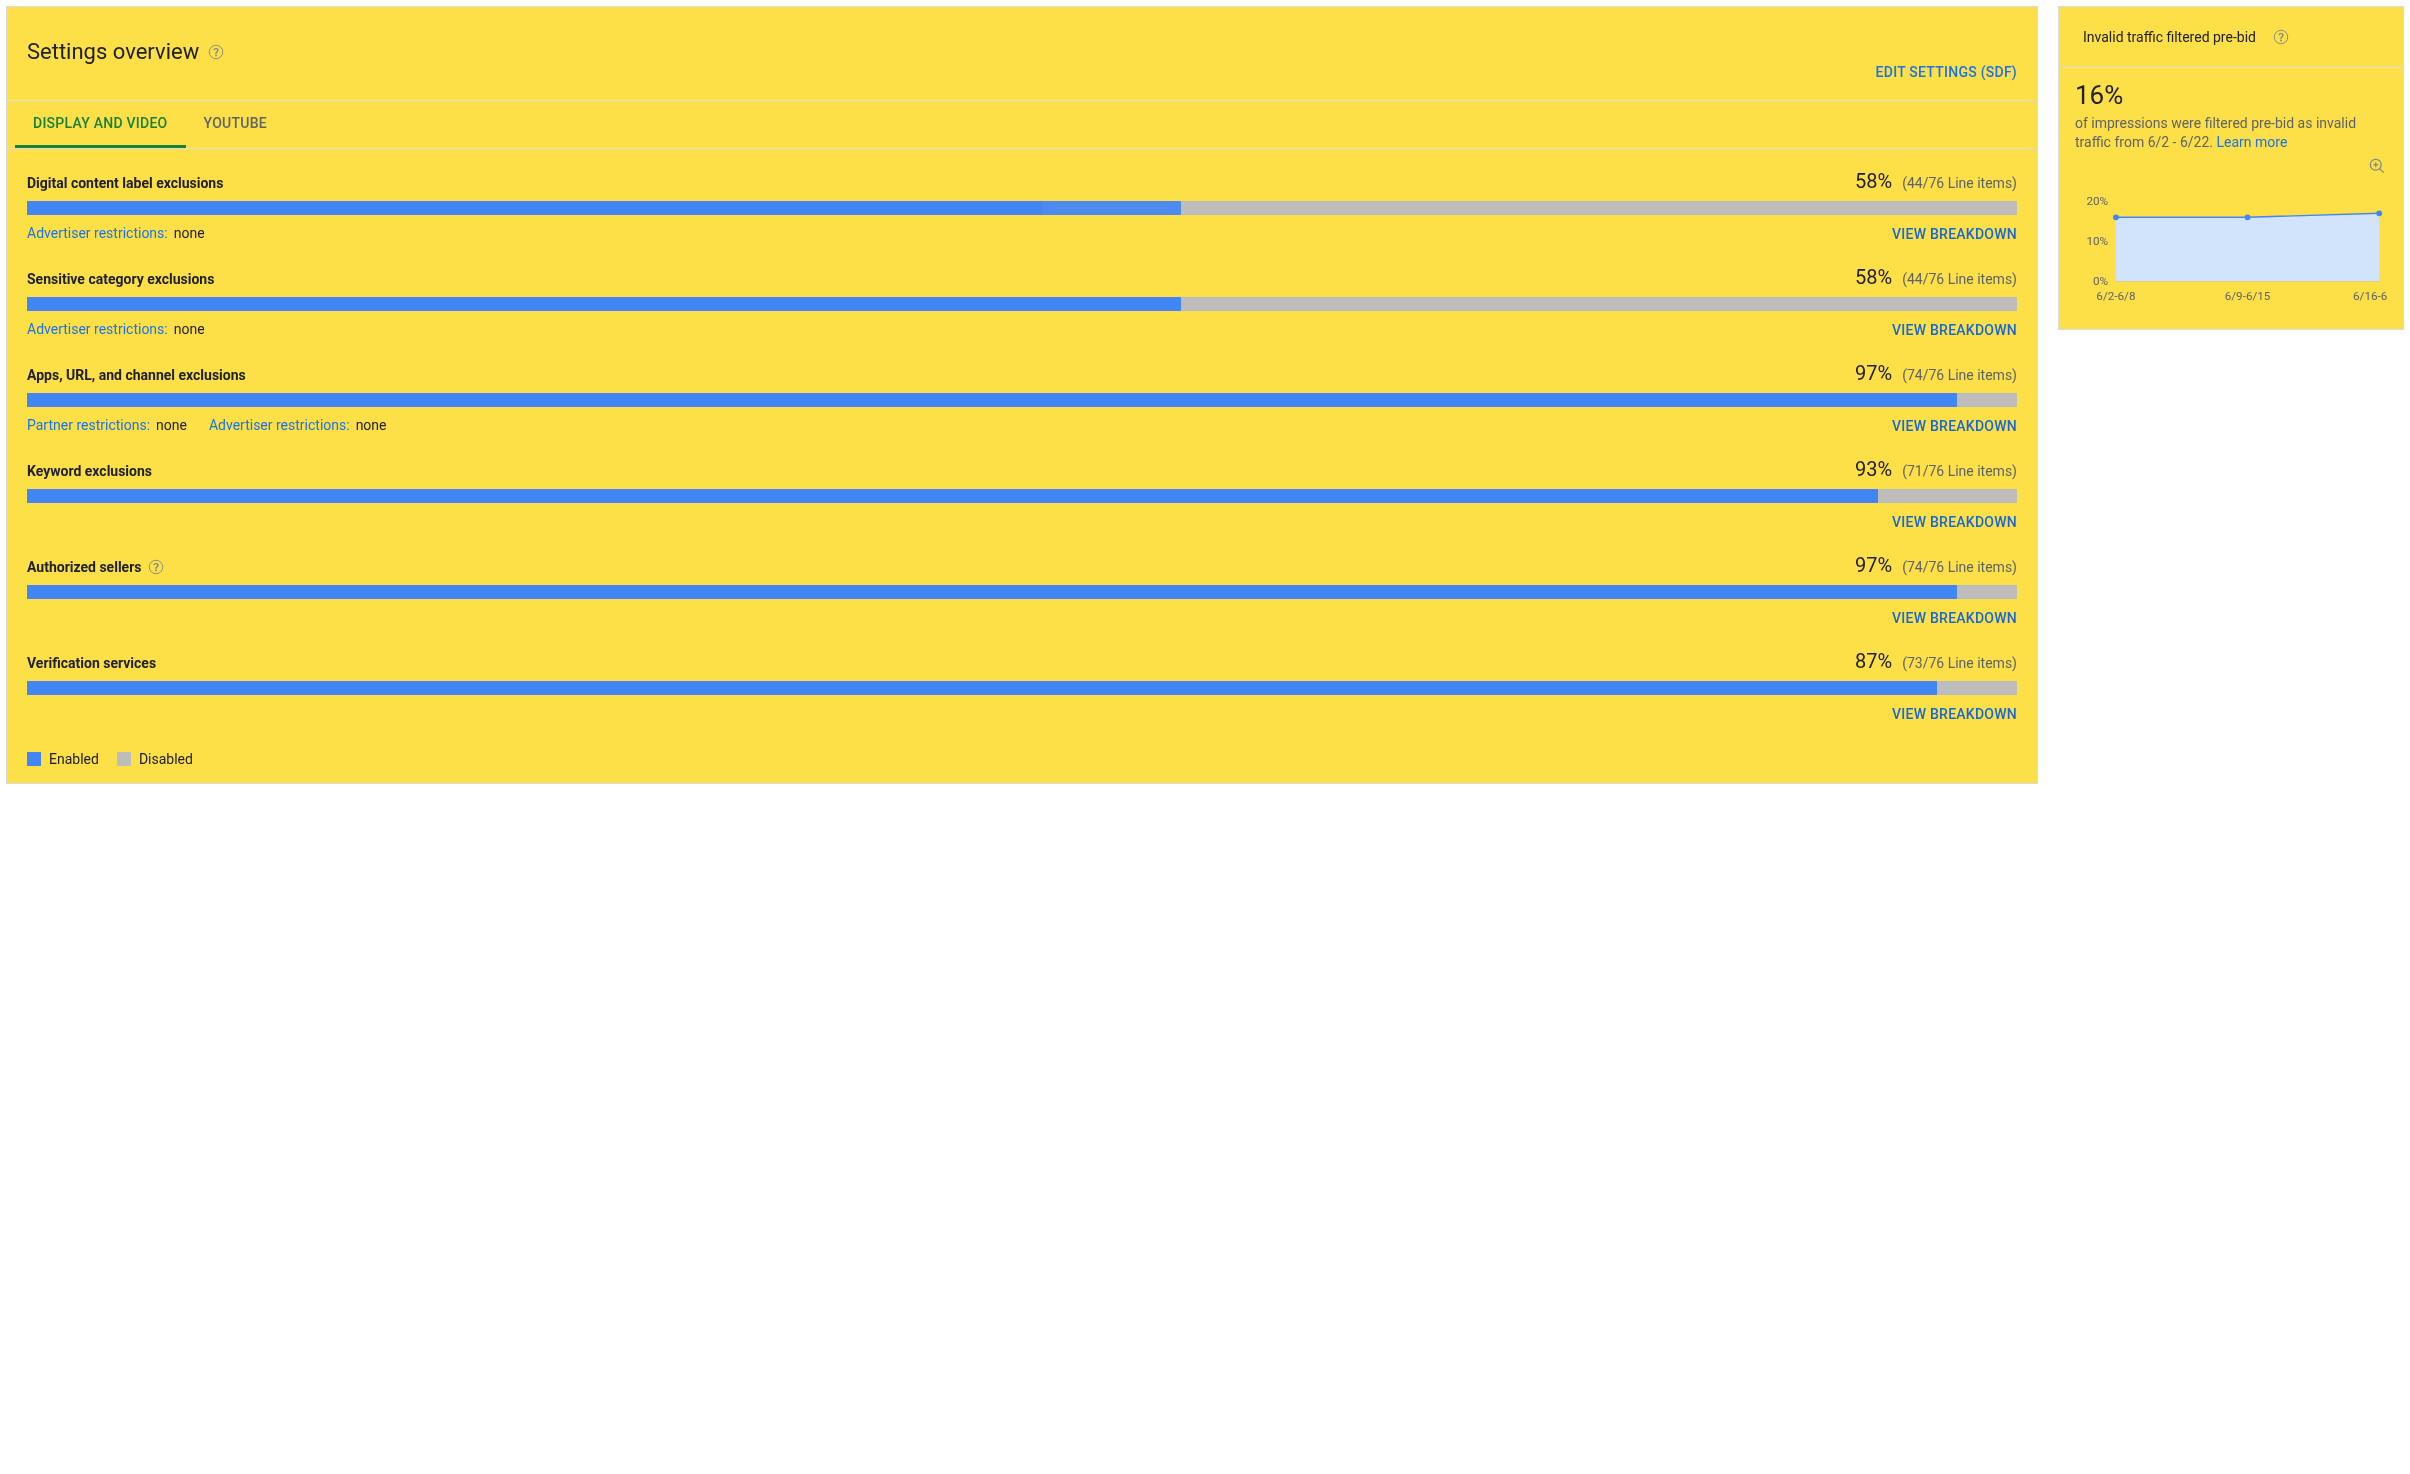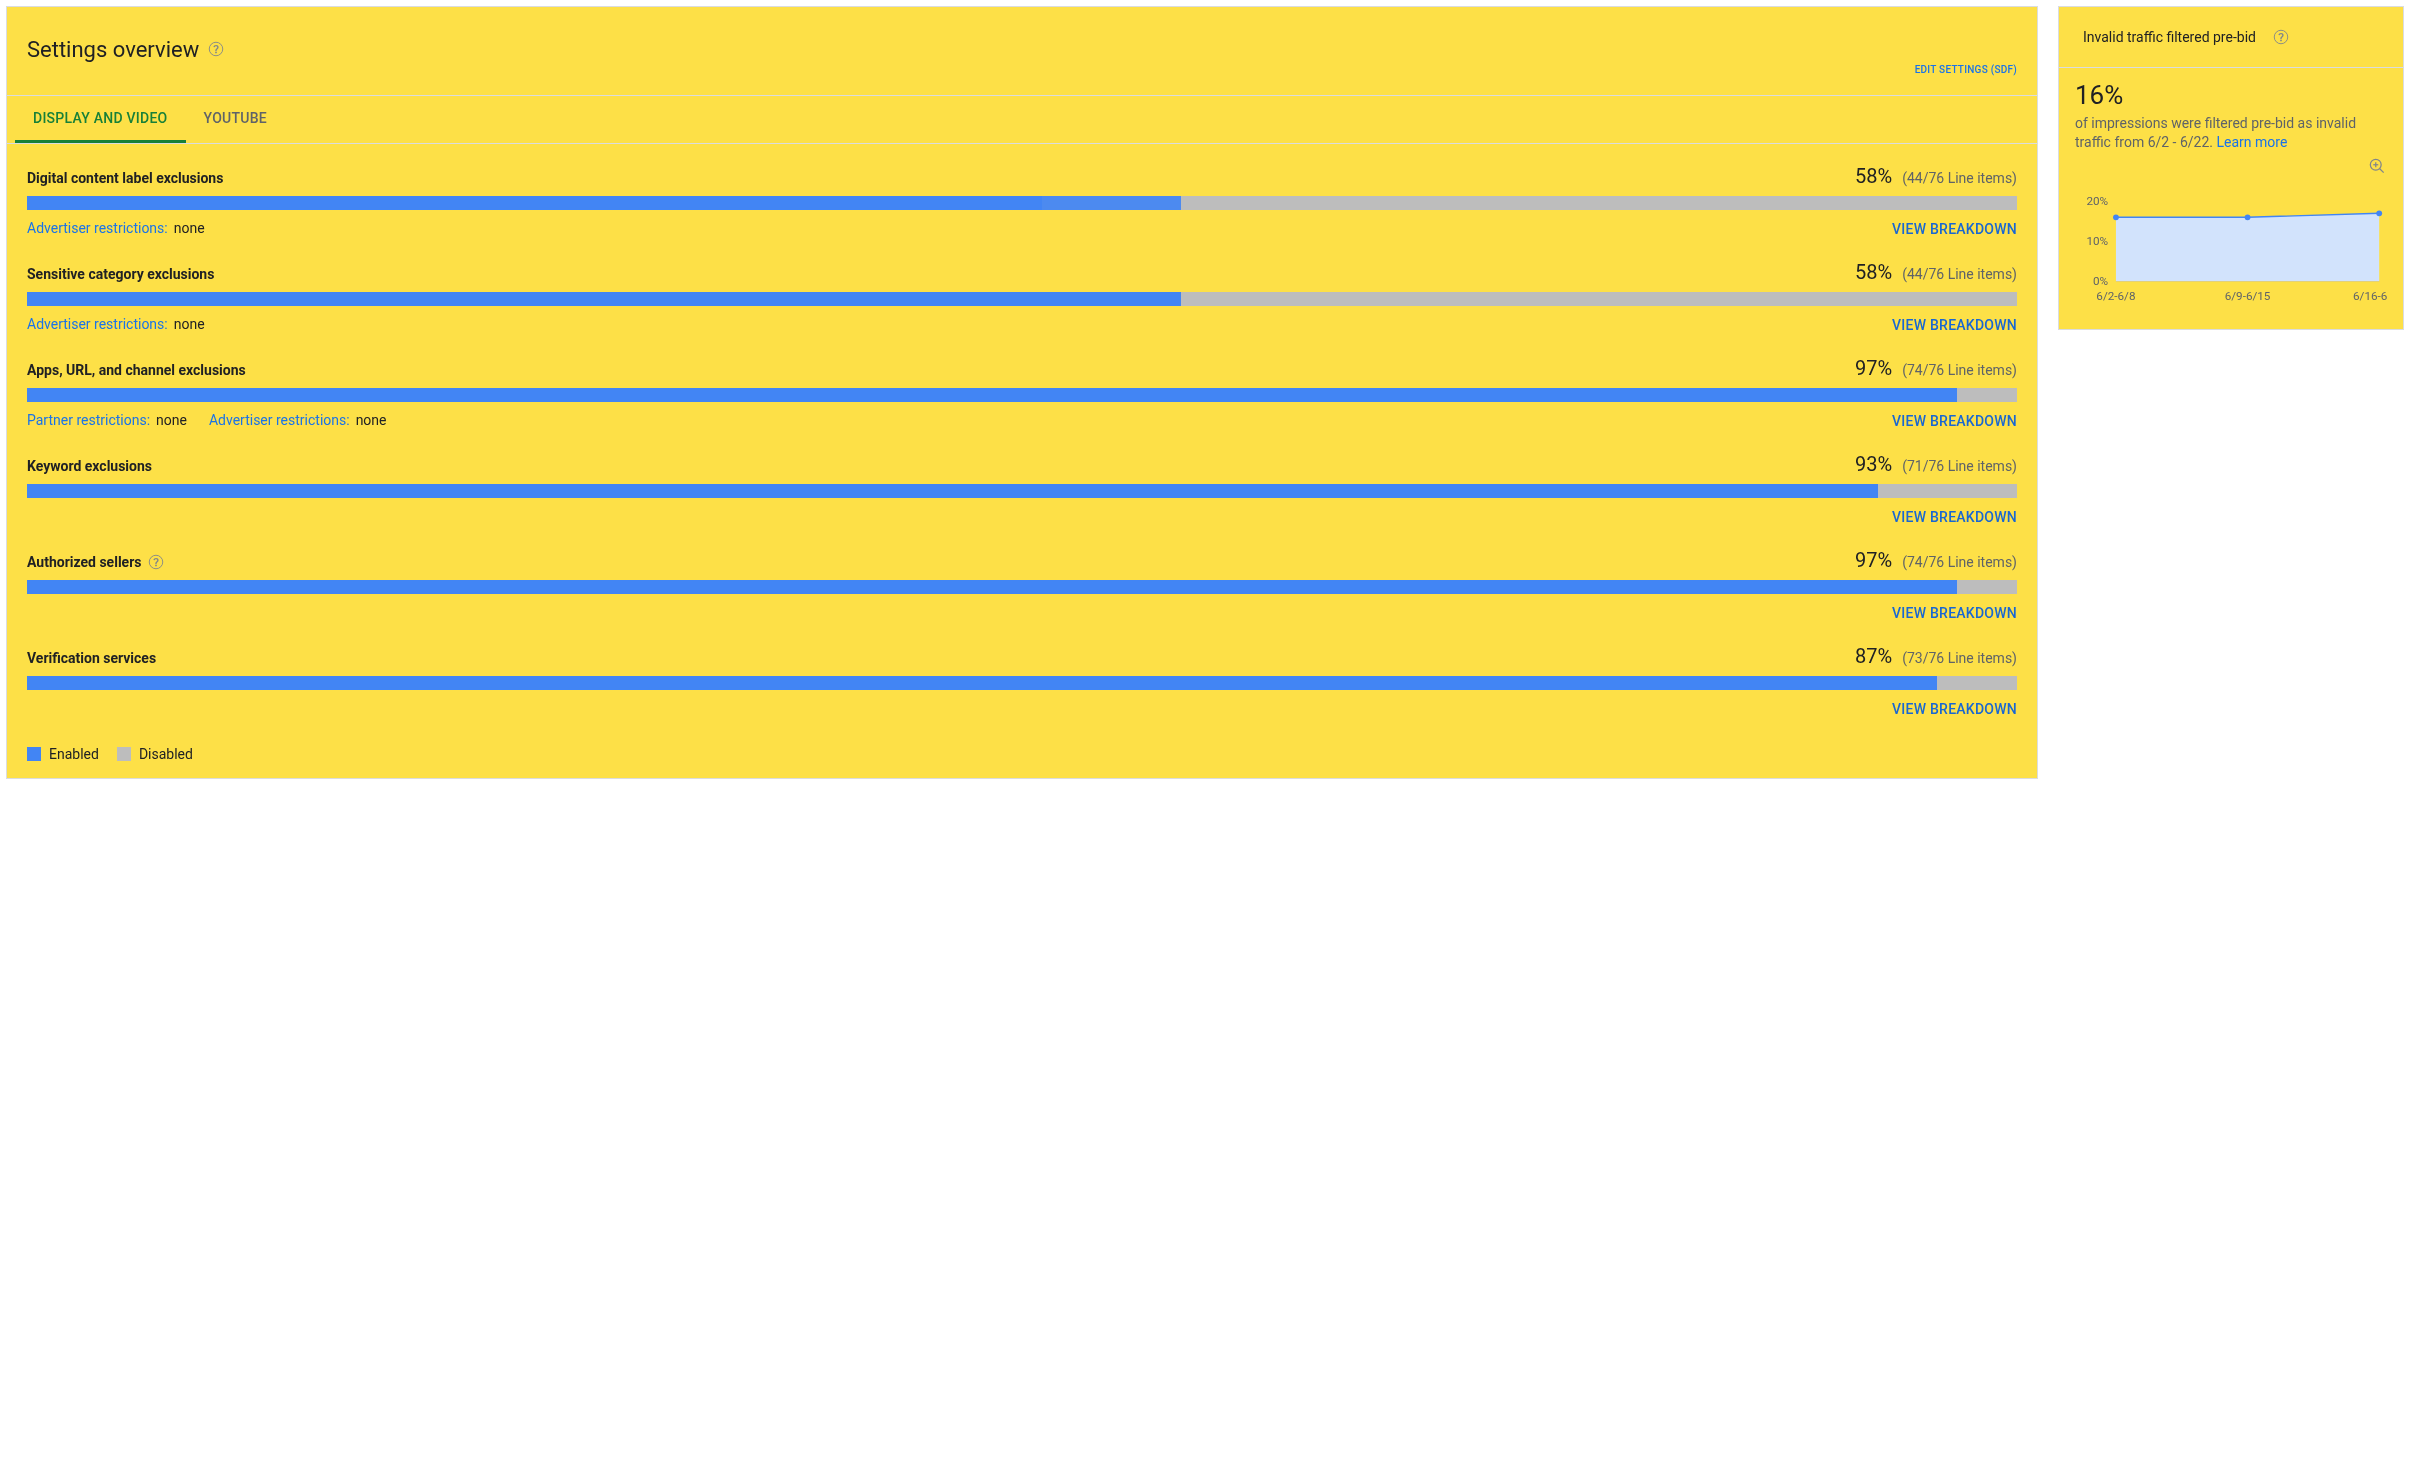--- a/index.html
+++ b/index.html
@@ -59,21 +59,21 @@
     justify-content: center;
     width: 18px;
     height: 18px;
     color: #80868b;
   }
   .help-icon svg { width: 18px; height: 18px; }
   .edit-link {
     color: var(--blue-link);
     font-weight: 500;
     letter-spacing: .25px;
-    font-size: 10px;
+    font-size: 14px;
     cursor: pointer;
     margin-top: 41px;
   }
   .tabs {
     display: flex;
     border-top: 1px solid var(--grey-border);
     border-bottom: 1px solid var(--grey-border);
     padding: 0 8px;
   }
   .tab {

